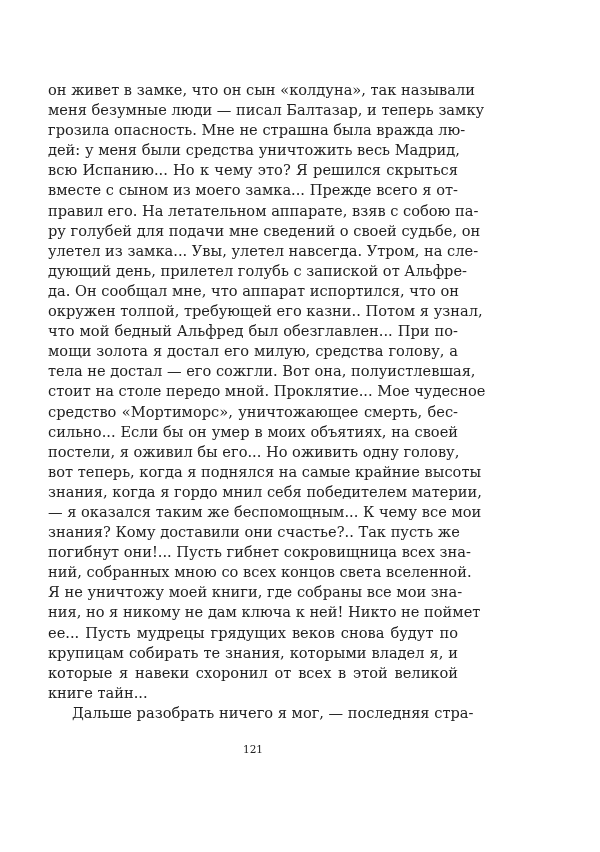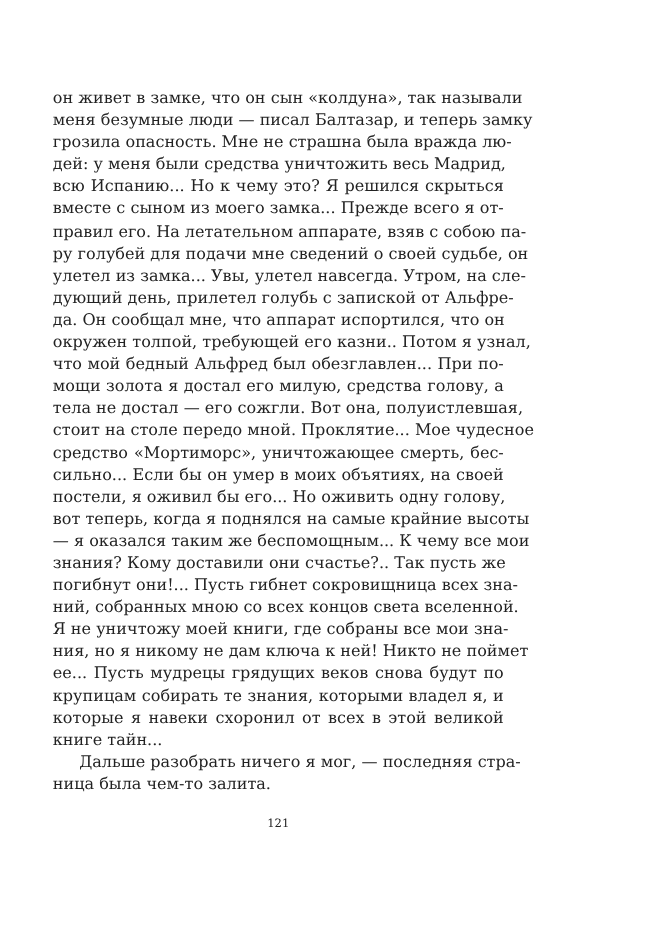--- a/index.html
+++ b/index.html
@@ -58,32 +58,32 @@
       <span class="line">да. Он сообщал мне, что аппарат испортился, что он</span>
       <span class="line">окружен толпой, требующей его казни.. Потом я узнал,</span>
       <span class="line">что мой бедный Альфред был обезглавлен... При по-</span>
       <span class="line">мощи золота я достал его милую, средства голову, а</span>
       <span class="line">тела не достал — его сожгли. Вот она, полуистлевшая,</span>
       <span class="line">стоит на столе передо мной. Проклятие... Мое чудесное</span>
       <span class="line">средство «Мортиморс», уничтожающее смерть, бес-</span>
       <span class="line">сильно... Если бы он умер в моих объятиях, на своей</span>
       <span class="line">постели, я оживил бы его... Но оживить одну голову,</span>
       <span class="line">вот теперь, когда я поднялся на самые крайние высоты</span>
+      <span class="line">знания, когда я гордо мнил себя победителем материи,</span>
       <span class="line">— я оказался таким же беспомощным... К чему все мои</span>
       <span class="line">знания? Кому доставили они счастье?.. Так пусть же</span>
       <span class="line">погибнут они!... Пусть гибнет сокровищница всех зна-</span>
       <span class="line">ний, собранных мною со всех концов света вселенной.</span>
       <span class="line">Я не уничтожу моей книги, где собраны все мои зна-</span>
       <span class="line">ния, но я никому не дам ключа к ней! Никто не поймет</span>
       <span class="line">ее... Пусть мудрецы грядущих веков снова будут по</span>
       <span class="line">крупицам собирать те знания, которыми владел я, и</span>
       <span class="line">которые я навеки схоронил от всех в этой великой</span>
       <span class="line last">книге тайн...</span>
     </div>
 
     <div>
       <span class="line indent">Дальше разобрать ничего я мог, — последняя стра-</span>
-      <span class="line last">ница была чем-то залита.</span>
     </div>
   </div>
 
   <div class="page-number">121</div>
 </div>
 
 </body></html>

